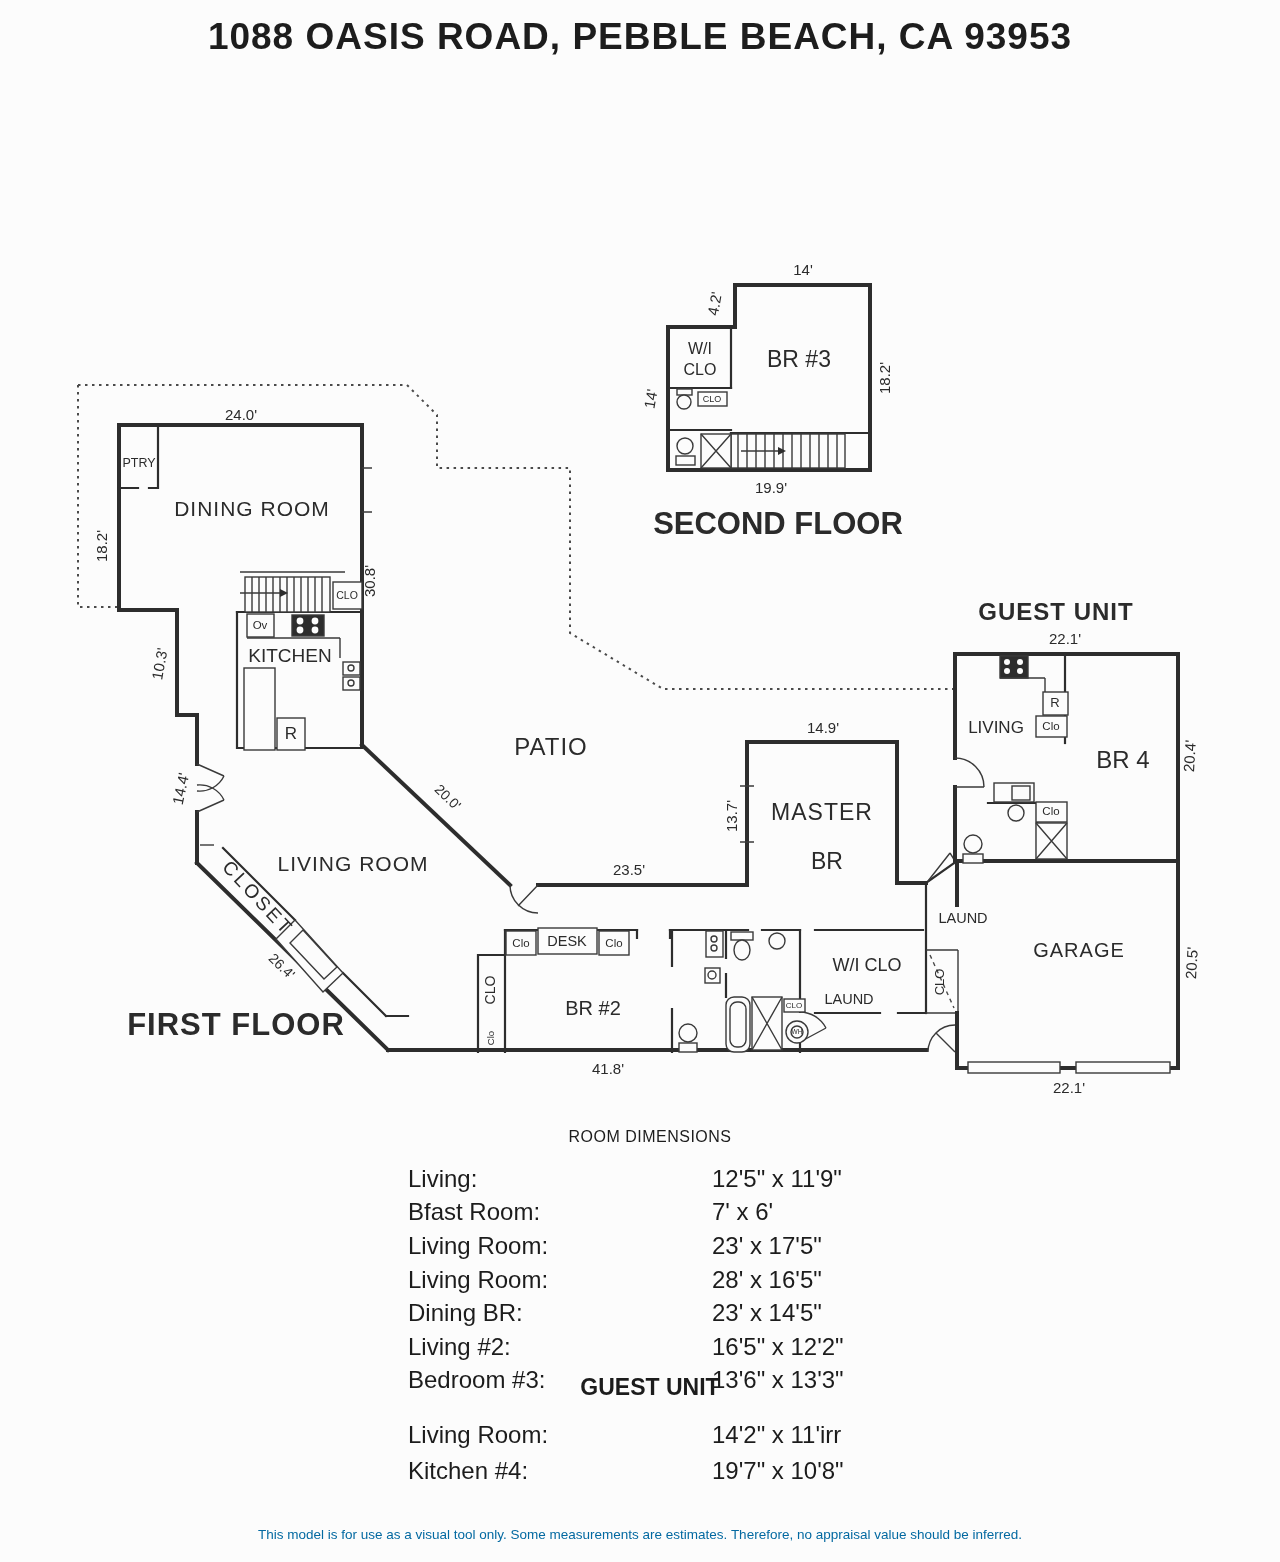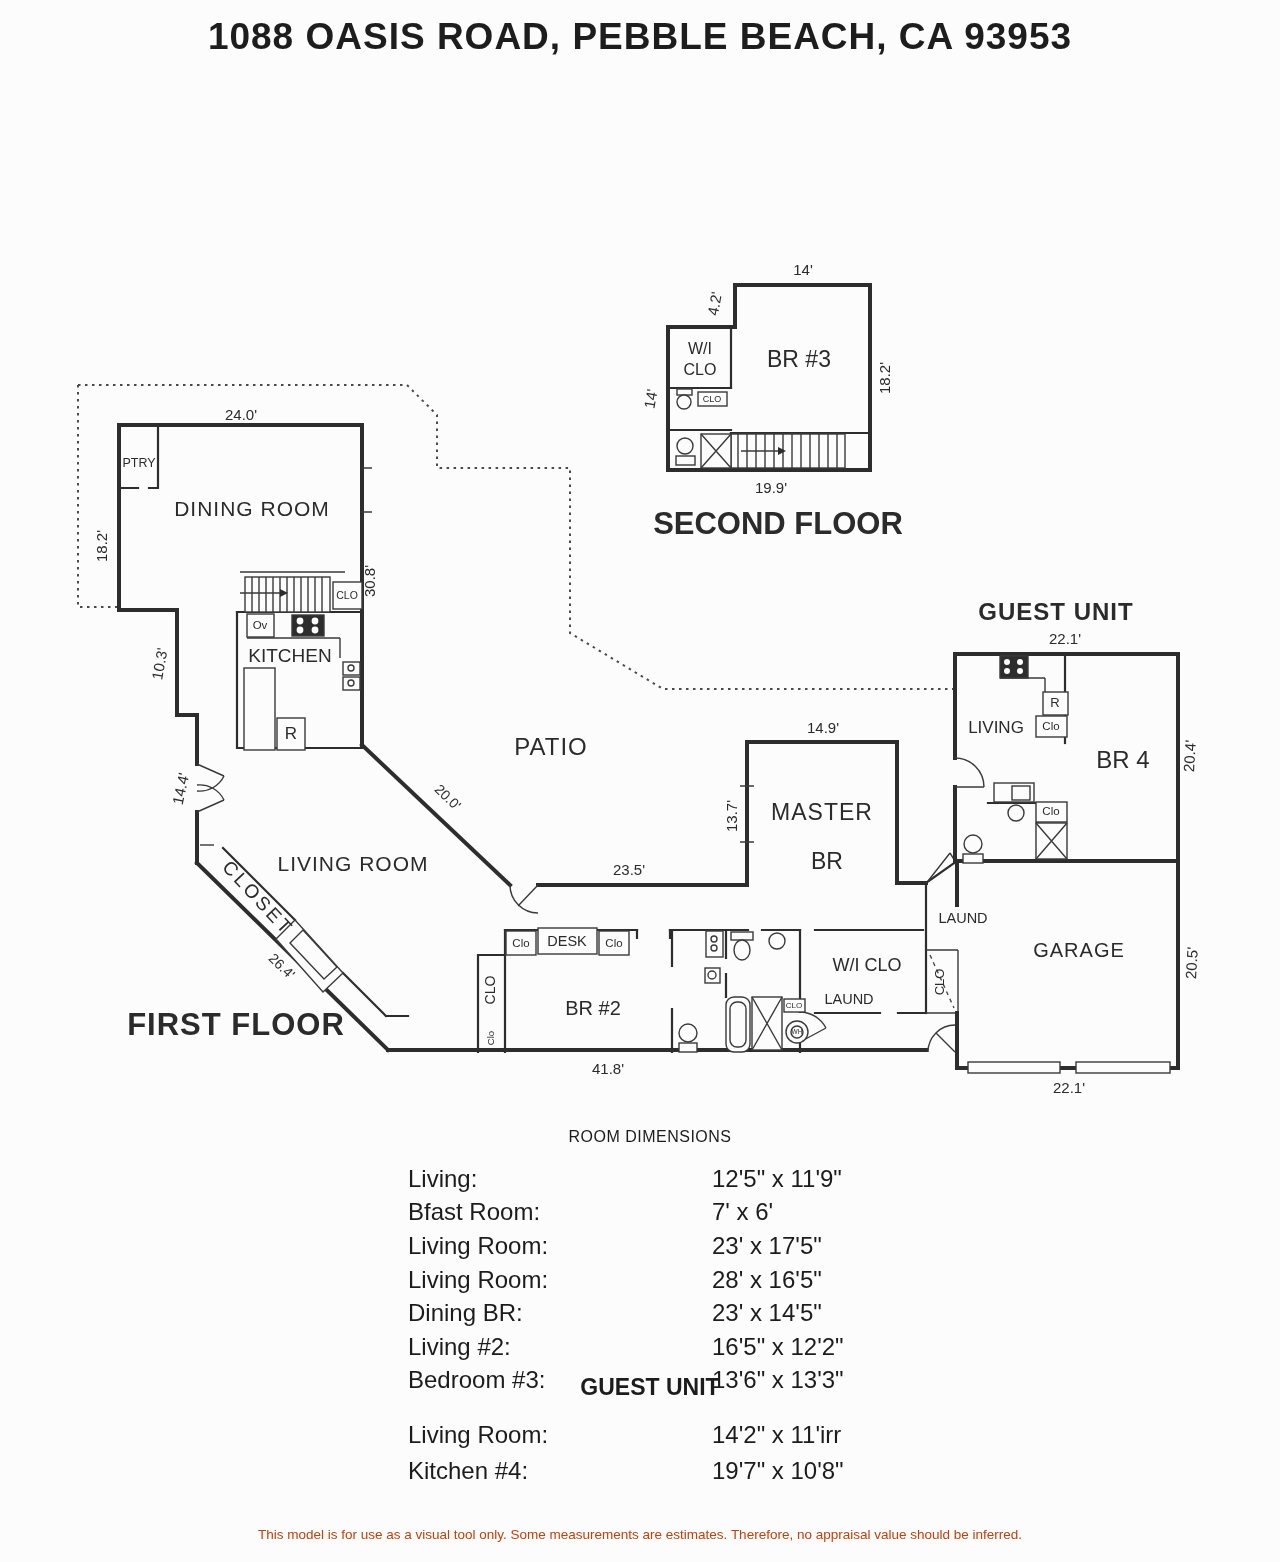--- a/index.html
+++ b/index.html
@@ -17,21 +17,21 @@
   .fixw{fill:#fcfcfc;}
   .fixd{fill:#2d2d2d;}
   .bold{font-weight:bold;}
   .dim-table{position:absolute;left:0;top:0;width:1280px;color:#1c1c1c;}
   .t-title{position:absolute;left:330px;width:640px;text-align:center;font-size:16px;font-weight:normal;letter-spacing:.5px;}
   .t-row{position:absolute;left:408px;width:560px;font-size:24px;}
   .t-row .lab{display:inline-block;width:304px;}
   .t-row .val{display:inline-block;}
   .t-sub{position:absolute;left:330px;width:640px;text-align:center;font-size:23px;font-weight:bold;}
   .disclaimer{position:absolute;top:1527px;left:0;width:1280px;text-align:center;
-        font-size:13.5px;color:#c2410c;}
+        font-size:13.5px;color:#0369a1;}
 </style>
 </head>
 <body>
 
 <div class="page">
 
   <div class="page-title">1088 OASIS ROAD, PEBBLE BEACH, CA 93953</div>
 
   <svg width="1280" height="1562" viewBox="0 0 1280 1562">
 

